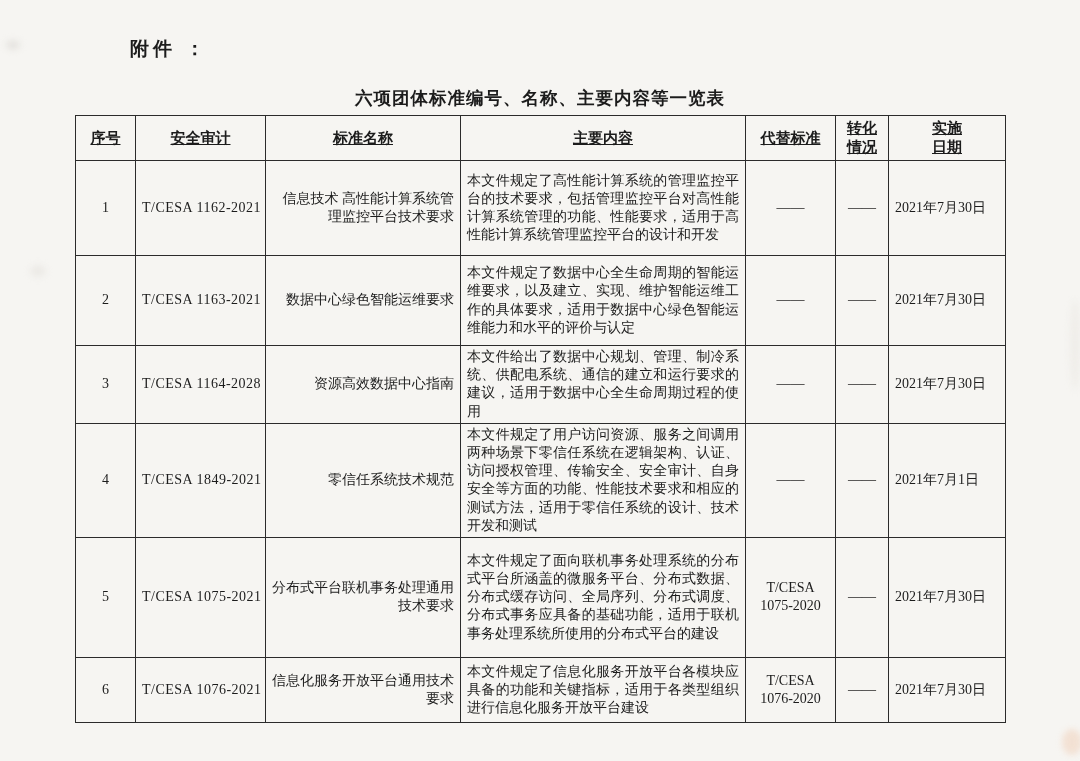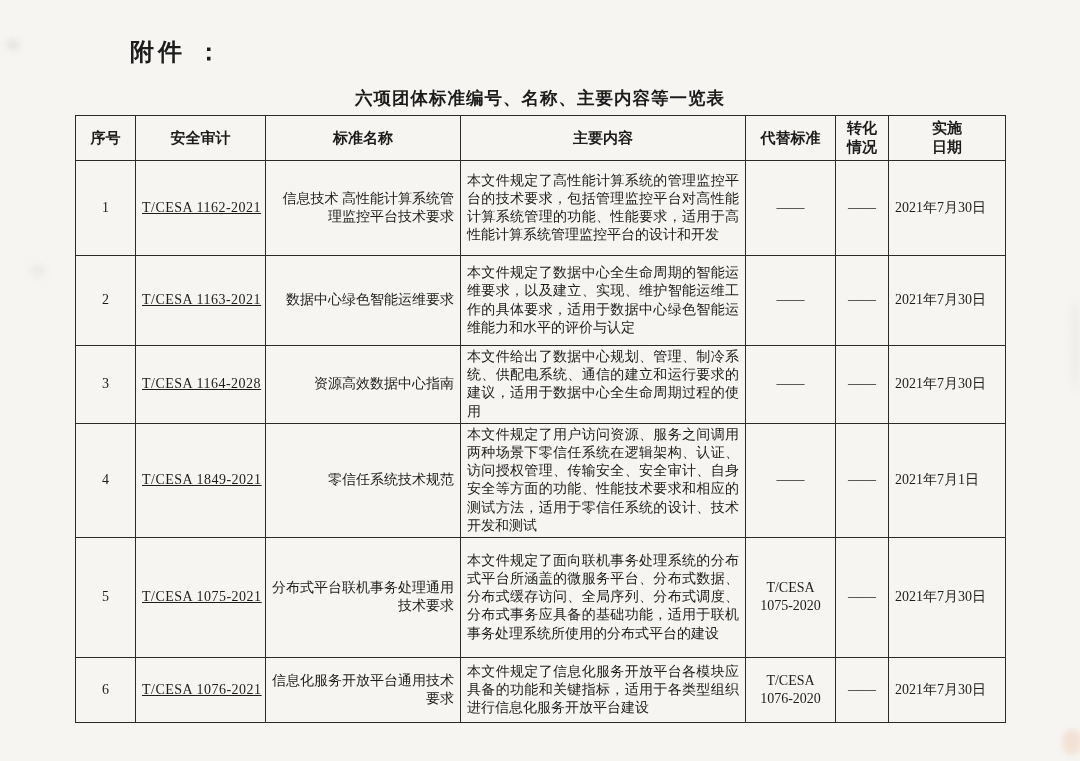--- a/index.html
+++ b/index.html
@@ -11,21 +11,21 @@
   }
   
   .artifact{position:absolute;border-radius:50%;filter:blur(3px);pointer-events:none;}
   .art1{left:6px;top:40px;width:14px;height:10px;background:#e6e4e0;}
   .art2{left:30px;top:265px;width:16px;height:12px;background:#eceae6;}
   .art3{left:1062px;bottom:6px;width:20px;height:26px;background:#f2dccc;opacity:.8;}
   .art4{left:1070px;top:300px;width:10px;height:90px;background:#efede9;}
 
   .attachment{
     position:absolute;left:86px;top:36px;
-    font-size:24px;font-weight:bold;letter-spacing:4px;
+    font-size:19px;font-weight:bold;letter-spacing:4px;
     font-family:"Liberation Sans","DejaVu Sans",sans-serif;
     padding-left:44px;
   }
   .doc-title{
     position:absolute;left:75px;top:86px;width:930px;
     text-align:center;font-size:17.5px;font-weight:bold;letter-spacing:1px;
     font-family:Liberation Serif, serif;
   }
   table.std{
     position:absolute;left:75px;top:115px;
@@ -38,23 +38,23 @@
     vertical-align:middle;
     font-size:14px;
     line-height:1.3;
     overflow:hidden;
   }
   table.std th{
     font-weight:bold;text-align:center;font-size:15px;
     white-space:pre-line;line-height:1.25;
     font-family:"Liberation Sans","DejaVu Sans",sans-serif;
   }
-  tr.hdr{height:45px;}
+  tr.hdr{height:45px;text-decoration:underline;}
   .c-seq{text-align:center;}
-  .c-code{text-align:right;font-size:14px;letter-spacing:.5px;white-space:nowrap;text-decoration:underline;}
+  .c-code{text-align:right;font-size:14px;letter-spacing:.5px;white-space:nowrap;}
   .c-name{text-align:right;padding:2px 8px;}
   .c-content{text-align:justify;font-size:13.5px;line-height:1.28;padding:3px 8px;}
   .c-replaced{text-align:center;white-space:pre-line;font-size:13.5px;}
   .c-conv{text-align:center;}
   .c-date{text-align:left;font-size:13.5px;white-space:nowrap;}
 </style>
 </head>
 <body>
 
 <div class="artifact art1"></div>

